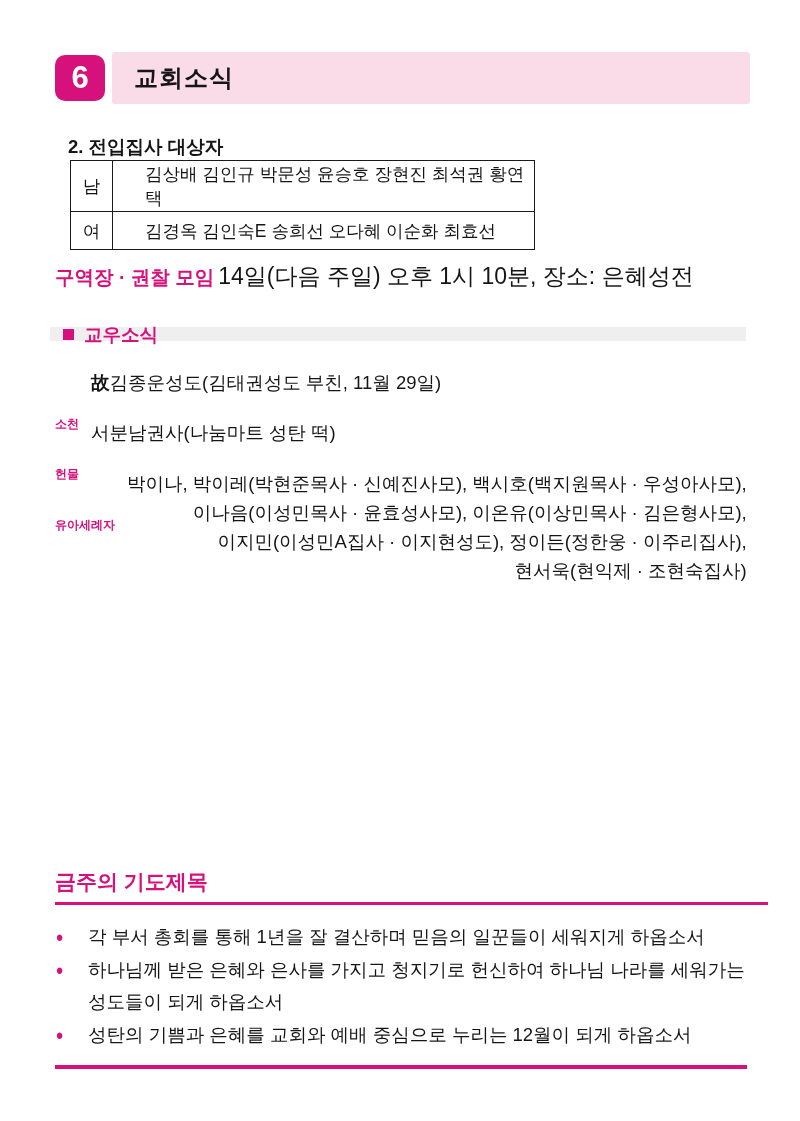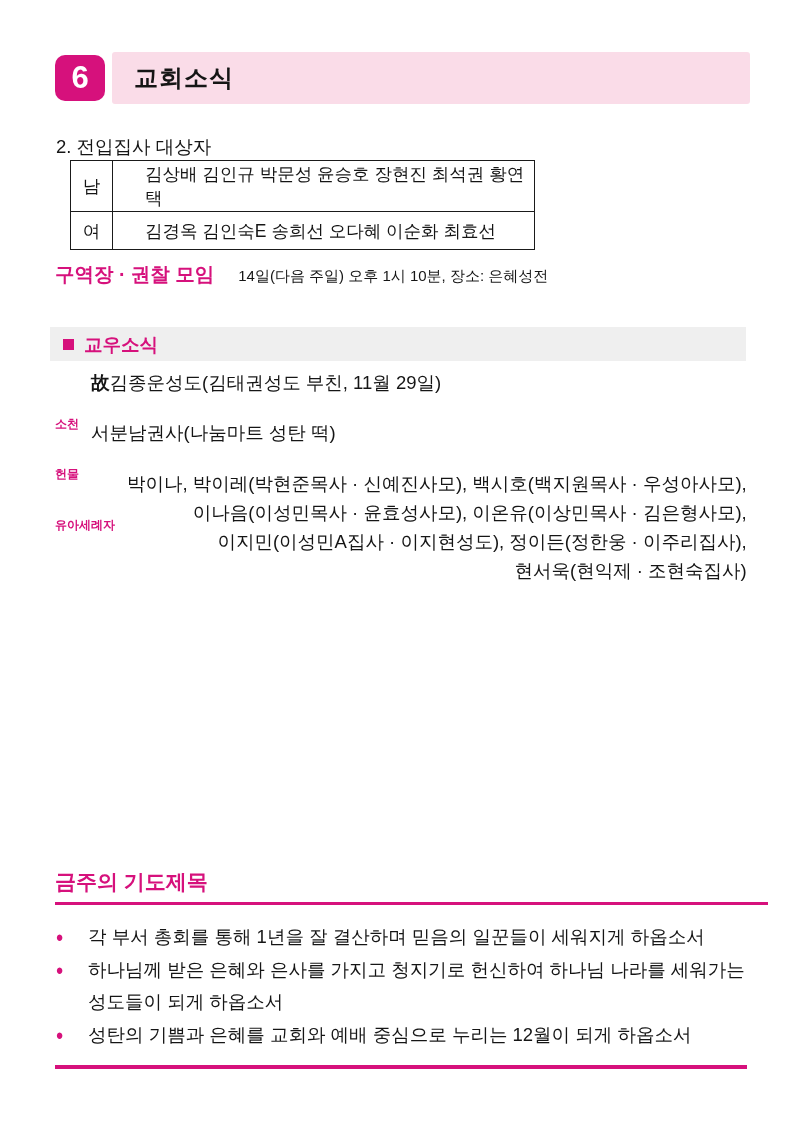--- a/index.html
+++ b/index.html
@@ -52,23 +52,23 @@
     font-size: 24px;
     font-weight: bold;
     margin-left: 22px;
     color: var(--ink);
     letter-spacing: 1px;
   }
 
   
   .transfer-heading {
     position: absolute;
-    top: 134px; left: 56px;
-    font-size: 18.5px;
-    font-weight: 400;
+    top: 134px; left: 68px;
+    font-size: 18.5px;
+    font-weight: 700;
   }
   .transfer-table {
     position: absolute;
     top: 160px; left: 70px;
     width: 465px;
     border-collapse: collapse;
     border: 1.5px solid #1a1a1a;
   }
   .transfer-table td {
     border: 1px solid #1a1a1a;
@@ -84,27 +84,27 @@
     top: 261px; left: 55px;
     display: flex;
     align-items: baseline;
     white-space: nowrap;
   }
   .district-label {
     color: var(--brand-magenta);
     font-weight: bold;
     font-size: 19.5px;
   }
-  .district-detail { font-size: 15px; margin-left: 24px; }
+  .district-detail { font-size: 23px; margin-left: 4px; }
 
   
   .band {
     position: absolute;
     top: 327px; left: 50px;
-    width: 696px; height: 34px;
+    width: 696px; height: 14px;
     background: var(--band-gray);
     display: flex; align-items: center;
   }
   .band-square {
     width: 11px; height: 11px;
     background: var(--brand-magenta);
     margin-left: 13px;
     flex: none;
   }
   .band-label {

